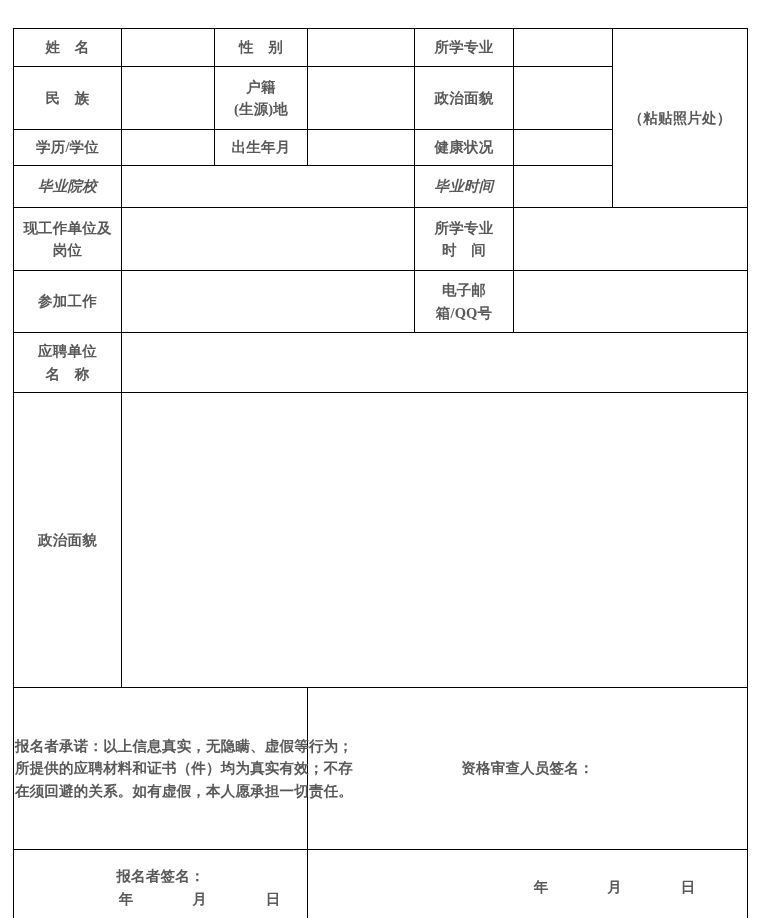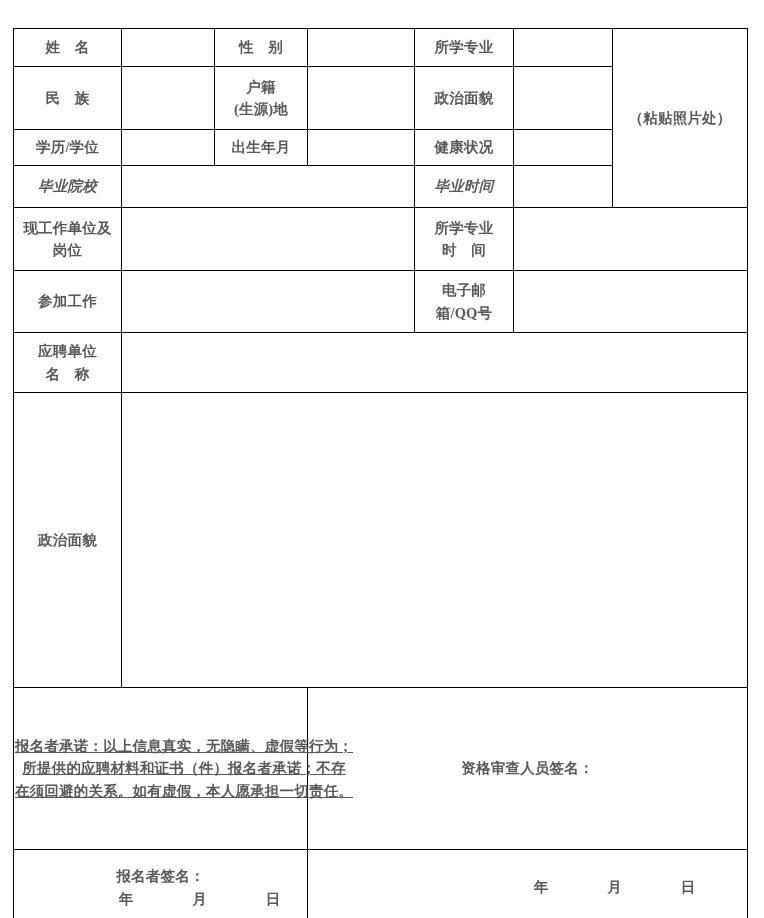--- a/index.html
+++ b/index.html
@@ -69,21 +69,20 @@
     line-height: 1.9;
   }
 
   .commit {
     text-align: left;
     vertical-align: top;
     font-weight: bold;
     font-size: 14.5px;
     line-height: 2.1;
     padding: 10px 8px 0 10px;
-    text-decoration: underline;
   }
   .commit p {
     margin: 0;
     text-indent: 0;
   }
   .commit .body {
     width: 340px;
   }
 
   .review {
@@ -207,21 +206,21 @@
 
       <tr class="r8">
         <td class="label">政治面貌</td>
         <td class="value" colspan="6"></td>
       </tr>
 
       <tr class="r9">
         <td class="commit" colspan="3">
           <div class="body">
             <p>报名者承诺：以上信息真实，无隐瞒、虚假等行为；</p>
-            <p>所提供的应聘材料和证书（件）报名者承诺；不存</p>
+            <p>所提供的应聘材料和证书（件）均为真实有效；不存</p>
             <p>在须回避的关系。如有虚假，本人愿承担一切责任。</p>
           </div>
         </td>
         <td class="review" colspan="4">资格审查人员签名：</td>
       </tr>
 
       <tr class="r10">
         <td class="sign-left" colspan="3">
           <span>报名者签名：</span><span class="datebits">年　　月　　日</span>
         </td>

